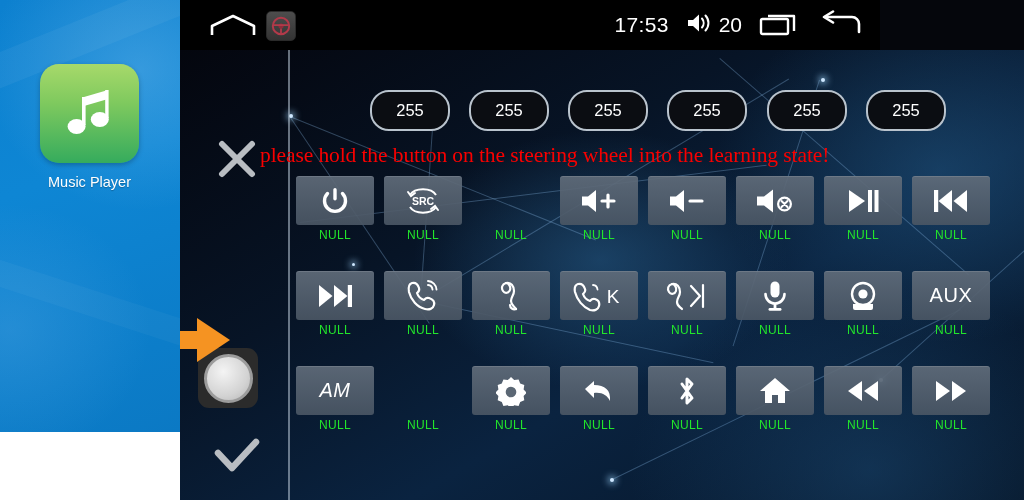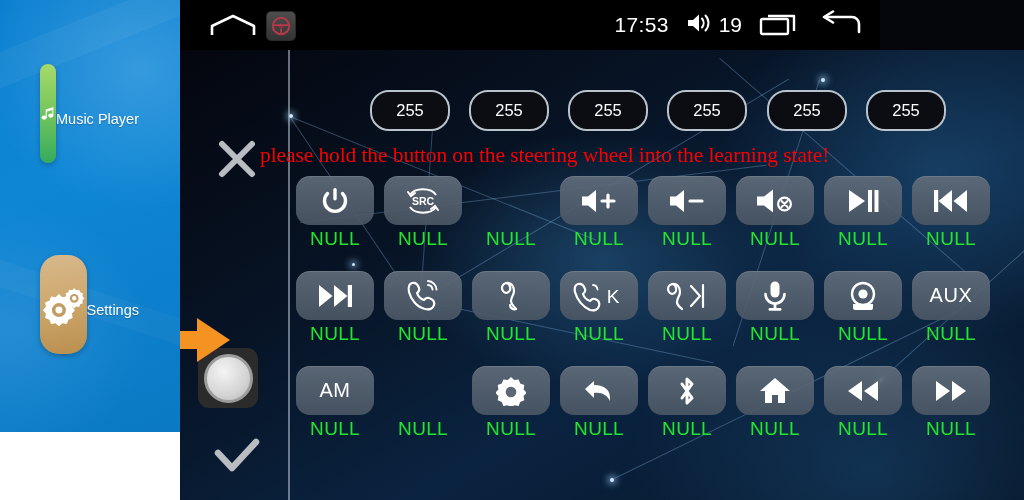--- a/index.html
+++ b/index.html
@@ -17,21 +17,21 @@
     background:#ffffff;
   }
   .sidebar-bg{
     position:absolute;left:0;top:0;width:180px;height:432px;
     background:
       radial-gradient(ellipse 220px 200px at 140px 70px, rgba(120,190,240,.38), rgba(120,190,240,0) 70%),
       radial-gradient(ellipse 200px 180px at 10px 330px, rgba(90,170,230,.30), rgba(90,170,230,0) 70%),
       linear-gradient(160deg,#0c80cf 0%,#0e86d4 40%,#0b79c4 100%);
   }
   .sb-streak{position:absolute;background:rgba(255,255,255,.10);transform-origin:0 0;}
-  .app-tile{position:absolute;left:40px;width:99px;display:flex;align-items:center;}
+  .app-tile{position:absolute;left:40px;width:99px;display:flex;flex-direction:column;align-items:center;}
   .tile-icon{
     width:99px;height:99px;border-radius:19px;
     display:flex;align-items:center;justify-content:center;
     box-shadow:0 2px 5px rgba(0,0,0,.25);
     position:relative;overflow:hidden;
   }
   .tile-music{background:linear-gradient(180deg,#a7d96a 0%,#7ec95e 40%,#35ab5d 100%);}
   .tile-settings{background:linear-gradient(170deg,#d7b98c 0%,#cfa96f 45%,#b98f4e 100%);}
   .tile-label{
     margin-top:11px;font-size:14.5px;color:#ffffff;white-space:nowrap;
@@ -99,30 +99,30 @@
 
   .warn{
     position:absolute;left:80px;top:93px;width:760px;
     color:#f90000;font-size:21.5px;white-space:nowrap;letter-spacing:-.1px;font-family:Liberation Serif, serif;
   }
 
   
   .grid{position:absolute;left:116px;top:126px;width:710px;}
   .grow{position:relative;height:95px;}
   .gkey{
-    position:absolute;top:0;width:78px;height:49px;border-radius:14px;
+    position:absolute;top:0;width:78px;height:49px;border-radius:3px;
     display:flex;align-items:center;justify-content:center;
     background:linear-gradient(180deg,rgba(96,108,122,.92),rgba(74,86,100,.92));
     box-shadow:inset 0 1px 0 rgba(255,255,255,.12);
   }
   .gkey svg{display:block;}
   .gkey .txt{color:#ffffff;font-size:20px;letter-spacing:.6px;}
   .gnull{
     position:absolute;top:52px;width:78px;text-align:center;
-    color:#22e62b;font-size:19px;letter-spacing:.3px;
+    color:#22e62b;font-size:12px;letter-spacing:.3px;
   }
 </style>
 </head>
 <body>
 
 <div id="app">
 
   <div class="sidebar">
     <div class="sidebar-bg">
       <div class="sb-streak" style="left:-20px;top:60px;width:260px;height:34px;transform:rotate(-22deg);opacity:.45;"></div>
@@ -135,35 +135,20 @@
           <path fill="#ffffff" d="M22 12 L46 5 L46 14 L22 21 Z"></path>
           <rect x="20" y="12" width="3.6" height="28" fill="#ffffff"></rect>
           <rect x="43.2" y="5" width="3.4" height="28" fill="#ffffff"></rect>
           <ellipse cx="14.6" cy="41.5" rx="9" ry="7.4" fill="#ffffff"></ellipse>
           <ellipse cx="37.8" cy="34.5" rx="9" ry="7.4" fill="#ffffff"></ellipse>
         </svg>
       </div>
       <div class="tile-label">Music Player</div>
     </div>
 
-    <div class="app-tile" style="top:255px;">
-      <div class="tile-icon tile-settings">
-        <svg width="64" height="62" viewBox="0 0 64 62" aria-hidden="true">
-          <g fill="#ffffff">
-            <path d="M26 16 l4.6 4.2 6.2 -1 2.3 5.8 5.8 2.3 -1 6.2 4.2 4.6 -4.2 4.6 1 6.2 -5.8 2.3 -2.3 5.8 -6.2 -1 -4.6 4.2 -4.6 -4.2 -6.2 1 -2.3 -5.8 -5.8 -2.3 1 -6.2 -4.2 -4.6 4.2 -4.6 -1 -6.2 5.8 -2.3 2.3 -5.8 6.2 1 z"></path>
-            <circle cx="26" cy="38" r="9.6" fill="#c39c62"></circle>
-            <circle cx="26" cy="38" r="4.8" fill="#ffffff"></circle>
-            <path d="M47 8 l2.9 2.6 3.9 -.6 1.4 3.6 3.6 1.4 -.6 3.9 2.6 2.9 -2.6 2.9 .6 3.9 -3.6 1.4 -1.4 3.6 -3.9 -.6 -2.9 2.6 -2.9 -2.6 -3.9 .6 -1.4 -3.6 -3.6 -1.4 .6 -3.9 -2.6 -2.9 2.6 -2.9 -.6 -3.9 3.6 -1.4 1.4 -3.6 3.9 .6 z"></path>
-            <circle cx="47" cy="21.8" r="6" fill="#c39c62"></circle>
-            <circle cx="47" cy="21.8" r="3" fill="#ffffff"></circle>
-          </g>
-        </svg>
-      </div>
-      <div class="tile-label">Settings</div>
-    </div>
   </div>
 
   <div class="panel">
 
     <div class="statusbar">
       <div class="sb-home">
         <svg width="46" height="22" viewBox="0 0 46 22" aria-hidden="true">
           <path d="M2 21 L2 12 L23 2 L44 12 L44 21" fill="none" stroke="#ffffff" stroke-width="2.6" stroke-linejoin="round"></path>
         </svg>
       </div>
@@ -177,21 +162,21 @@
       <div class="sb-right">
         <span class="sb-time">17:53</span>
         <span class="sb-volgroup">
           <span>
             <svg width="26" height="22" viewBox="0 0 26 22" aria-hidden="true">
               <path d="M2 8 H7 L13 2.5 V19.5 L7 14 H2 Z" fill="#ffffff"></path>
               <path d="M16 6.5 a7 7 0 0 1 0 9" fill="none" stroke="#ffffff" stroke-width="2" stroke-linecap="round"></path>
               <path d="M19.5 3.5 a11 11 0 0 1 0 15" fill="none" stroke="#ffffff" stroke-width="2" stroke-linecap="round"></path>
             </svg>
           </span>
-          <span class="sb-vol">19</span>
+          <span class="sb-vol">20</span>
         </span>
         <span>
           <svg width="42" height="26" viewBox="0 0 42 26" aria-hidden="true">
             <rect x="2" y="9" width="27" height="15" rx="1.5" fill="none" stroke="#ffffff" stroke-width="2.4"></rect>
             <path d="M9 6 H35 V21" fill="none" stroke="#ffffff" stroke-width="2.4" stroke-linejoin="round"></path>
           </svg>
         </span>
         <span>
           <svg width="44" height="26" viewBox="0 0 44 26" aria-hidden="true">
             <path d="M41 22 V14 a7 7 0 0 0 -7 -7 H8" fill="none" stroke="#ffffff" stroke-width="2.6" stroke-linecap="round" stroke-linejoin="round"></path>
@@ -389,21 +374,21 @@
           </div>
           <div class="gnull" style="left:528px;">NULL</div>
 
           <div class="gkey" style="left:616px;">
             <span class="txt">AUX</span>
           </div>
           <div class="gnull" style="left:616px;">NULL</div>
         </div>
 
         <div class="grow">
-          <div class="gkey" style="left:0px;">
+          <div class="gkey" style="left:0px;font-style:italic;">
             <span class="txt">AM</span>
           </div>
           <div class="gnull" style="left:0px;">NULL</div>
 
           <div class="gnull" style="left:88px;">NULL</div>
 
           <div class="gkey" style="left:176px;">
             <svg width="30" height="30" viewBox="0 0 30 30" aria-hidden="true">
               <path d="M15 1 l3.2 3.1 4.4 -.7 1.6 4.1 4.1 1.6 -.7 4.4 3.1 3.2 -3.1 3.2 .7 4.4 -4.1 1.6 -1.6 4.1 -4.4 -.7 -3.2 3.1 -3.2 -3.1 -4.4 .7 -1.6 -4.1 -4.1 -1.6 .7 -4.4 -3.1 -3.2 3.1 -3.2 -.7 -4.4 4.1 -1.6 1.6 -4.1 4.4 .7 z" fill="#ffffff"></path>
               <circle cx="15" cy="16" r="5.3" fill="#5b6774"></circle>

